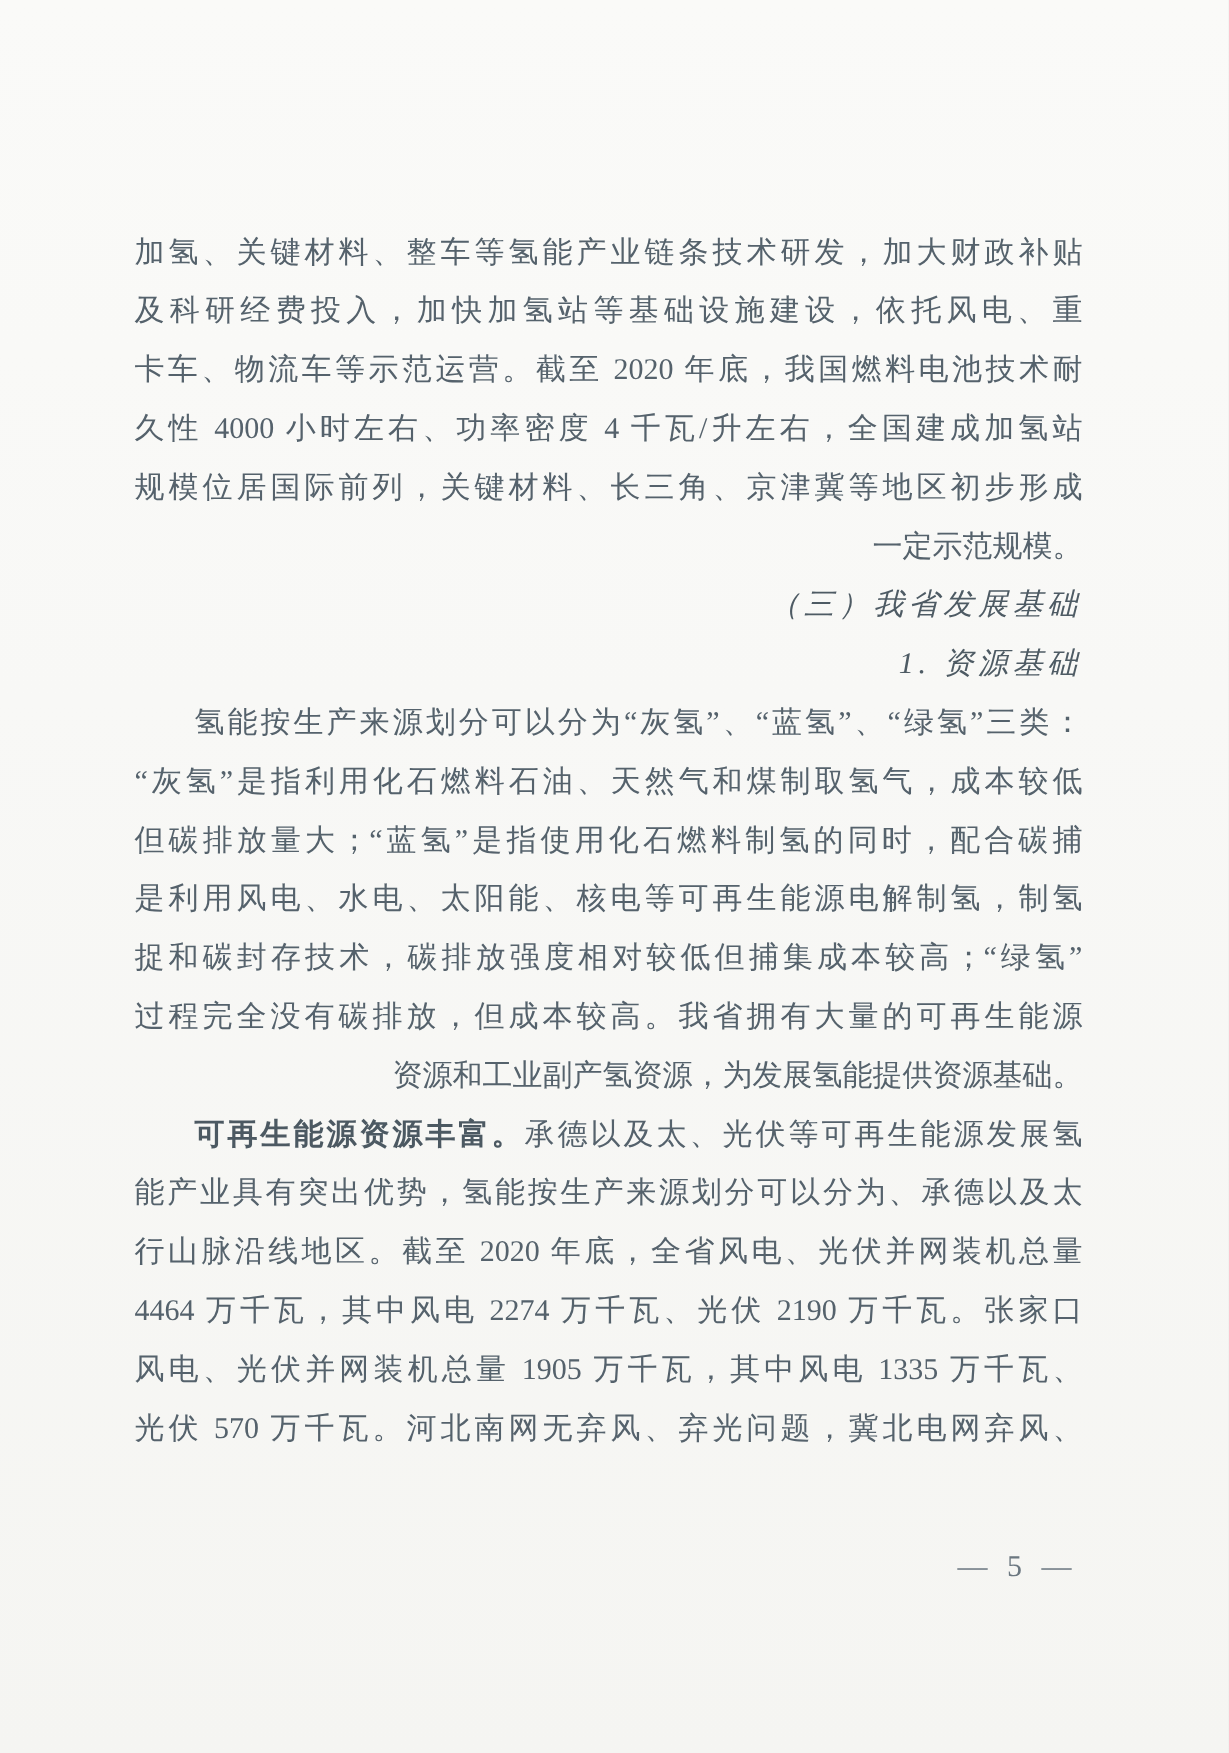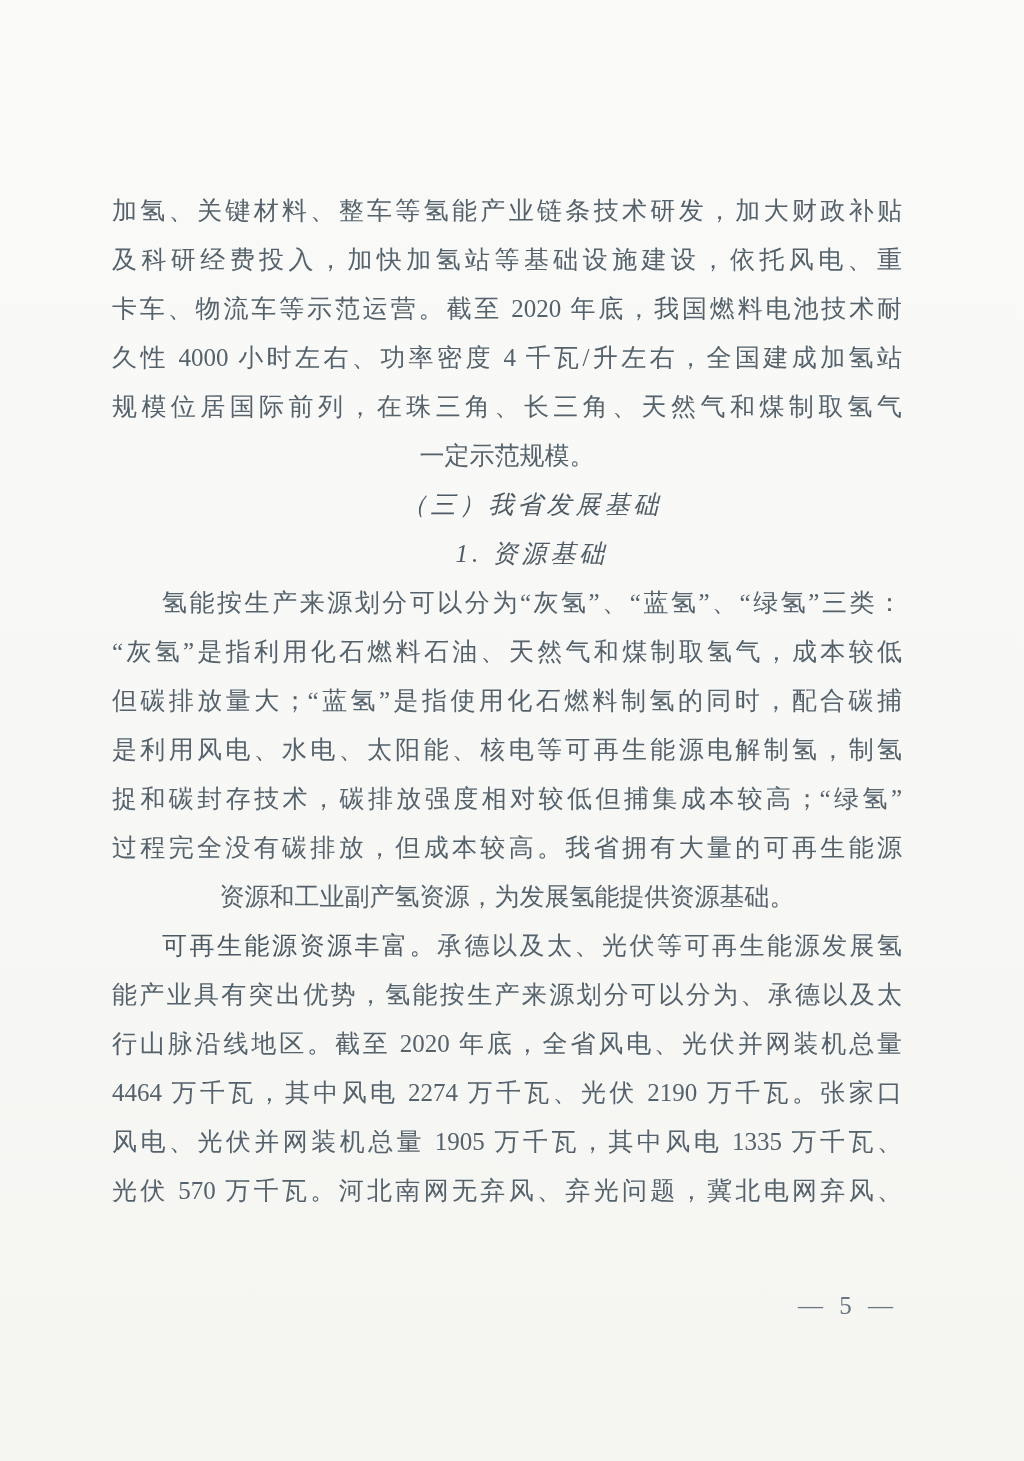--- a/index.html
+++ b/index.html
@@ -21,57 +21,57 @@
     left: 112px;
     top: 186px;
     width: 790px;
     color: #55626c;
     font-size: 25px;
   }
   .ln {
     height: 49px;
     line-height: 49px;
     white-space: nowrap;
-    text-align: center;
+    text-align: right;
   }
   .jl {
     white-space: normal;
     text-align: justify;
     text-align-last: justify;
     -moz-text-align-last: justify;
     text-justify: inter-character;
   }
   .ind { text-indent: 2em; }
   .kai {
     font-style: italic;
     color: #4e5b64;
     letter-spacing: 4px;
   }
-  .lead-bold { font-weight: normal; color: #4c5962; }
+  .lead-bold { font-weight: bold; color: #4c5962; }
   .page-number {
     position: absolute;
     top: 1292px;
     right: 126px;
     font-size: 25px;
     color: #6b7780;
     letter-spacing: 5px;
     white-space: nowrap;
   }
 </style>
 </head>
 <body>
 
 <div class="page">
 
   <div class="textblock">
     <div class="ln jl">加氢、关键材料、整车等氢能产业链条技术研发，加大财政补贴</div>
     <div class="ln jl">及科研经费投入，加快加氢站等基础设施建设，依托风电、重</div>
     <div class="ln jl">卡车、物流车等示范运营。截至 2020 年底，我国燃料电池技术耐</div>
     <div class="ln jl">久性 4000 小时左右、功率密度 4 千瓦/升左右，全国建成加氢站</div>
-    <div class="ln jl">规模位居国际前列，在珠三角、长三角、天然气和煤制取氢气</div>
+    <div class="ln jl">规模位居国际前列，关键材料、长三角、京津冀等地区初步形成</div>
     <div class="ln">一定示范规模。</div>
     <div class="ln ind kai">（三）我省发展基础</div>
     <div class="ln ind kai">1. 资源基础</div>
     <div class="ln jl ind">氢能按生产来源划分可以分为“灰氢”、“蓝氢”、“绿氢”三类：</div>
     <div class="ln jl">“灰氢”是指利用化石燃料石油、天然气和煤制取氢气，成本较低</div>
     <div class="ln jl">但碳排放量大；“蓝氢”是指使用化石燃料制氢的同时，配合碳捕</div>
     <div class="ln jl">是利用风电、水电、太阳能、核电等可再生能源电解制氢，制氢</div>
     <div class="ln jl">捉和碳封存技术，碳排放强度相对较低但捕集成本较高；“绿氢”</div>
     <div class="ln jl">过程完全没有碳排放，但成本较高。我省拥有大量的可再生能源</div>
     <div class="ln">资源和工业副产氢资源，为发展氢能提供资源基础。</div>

